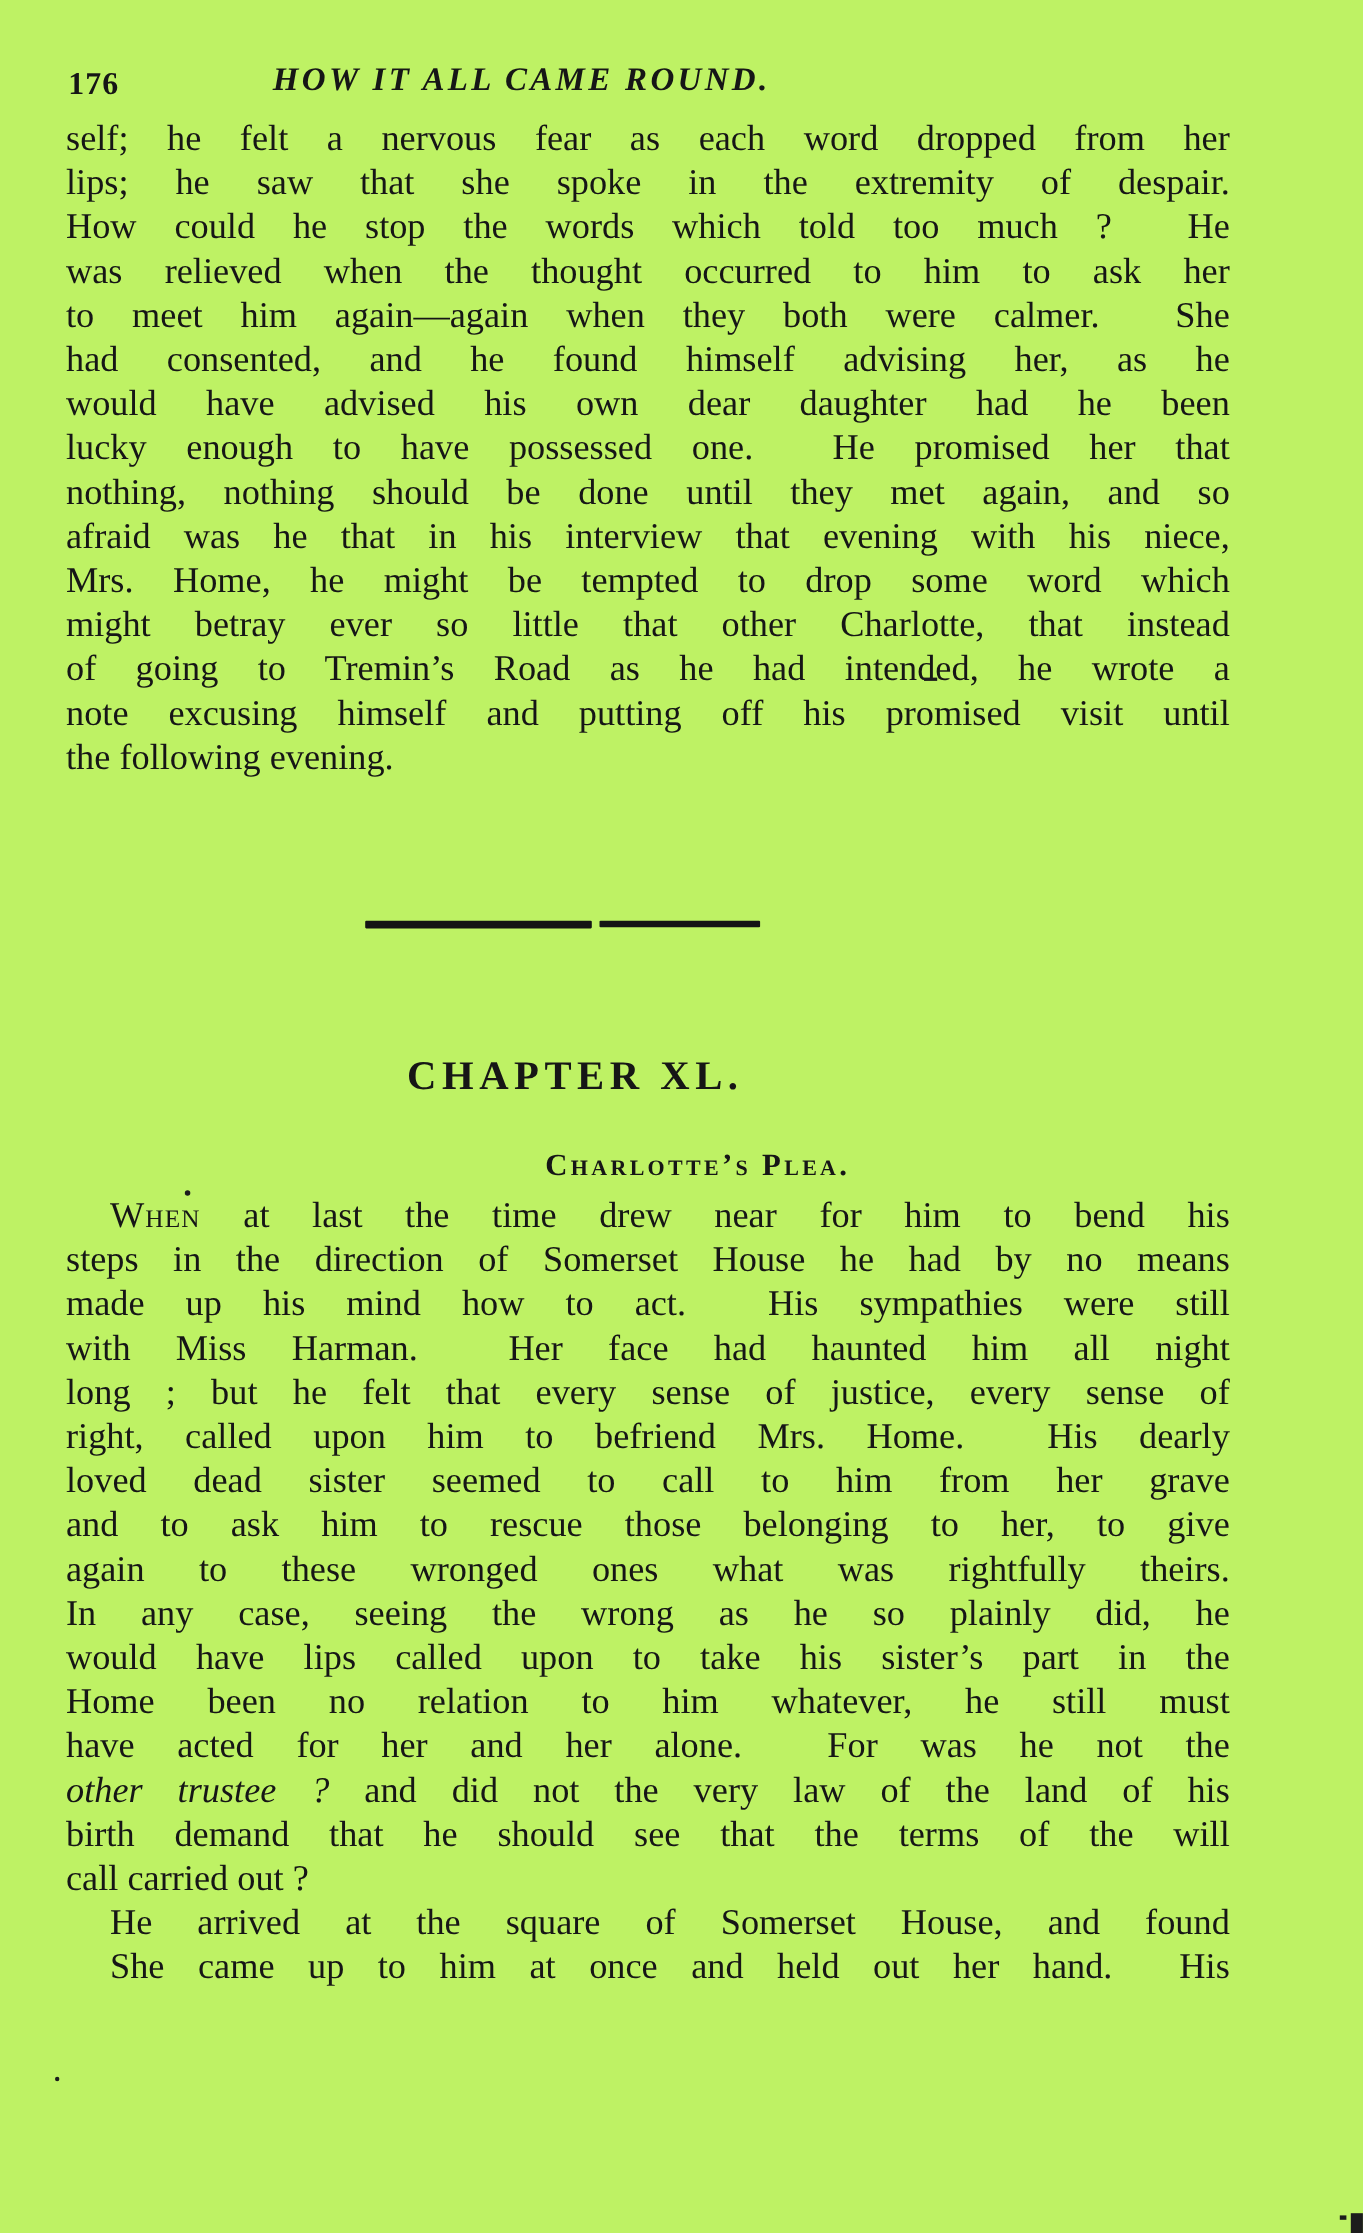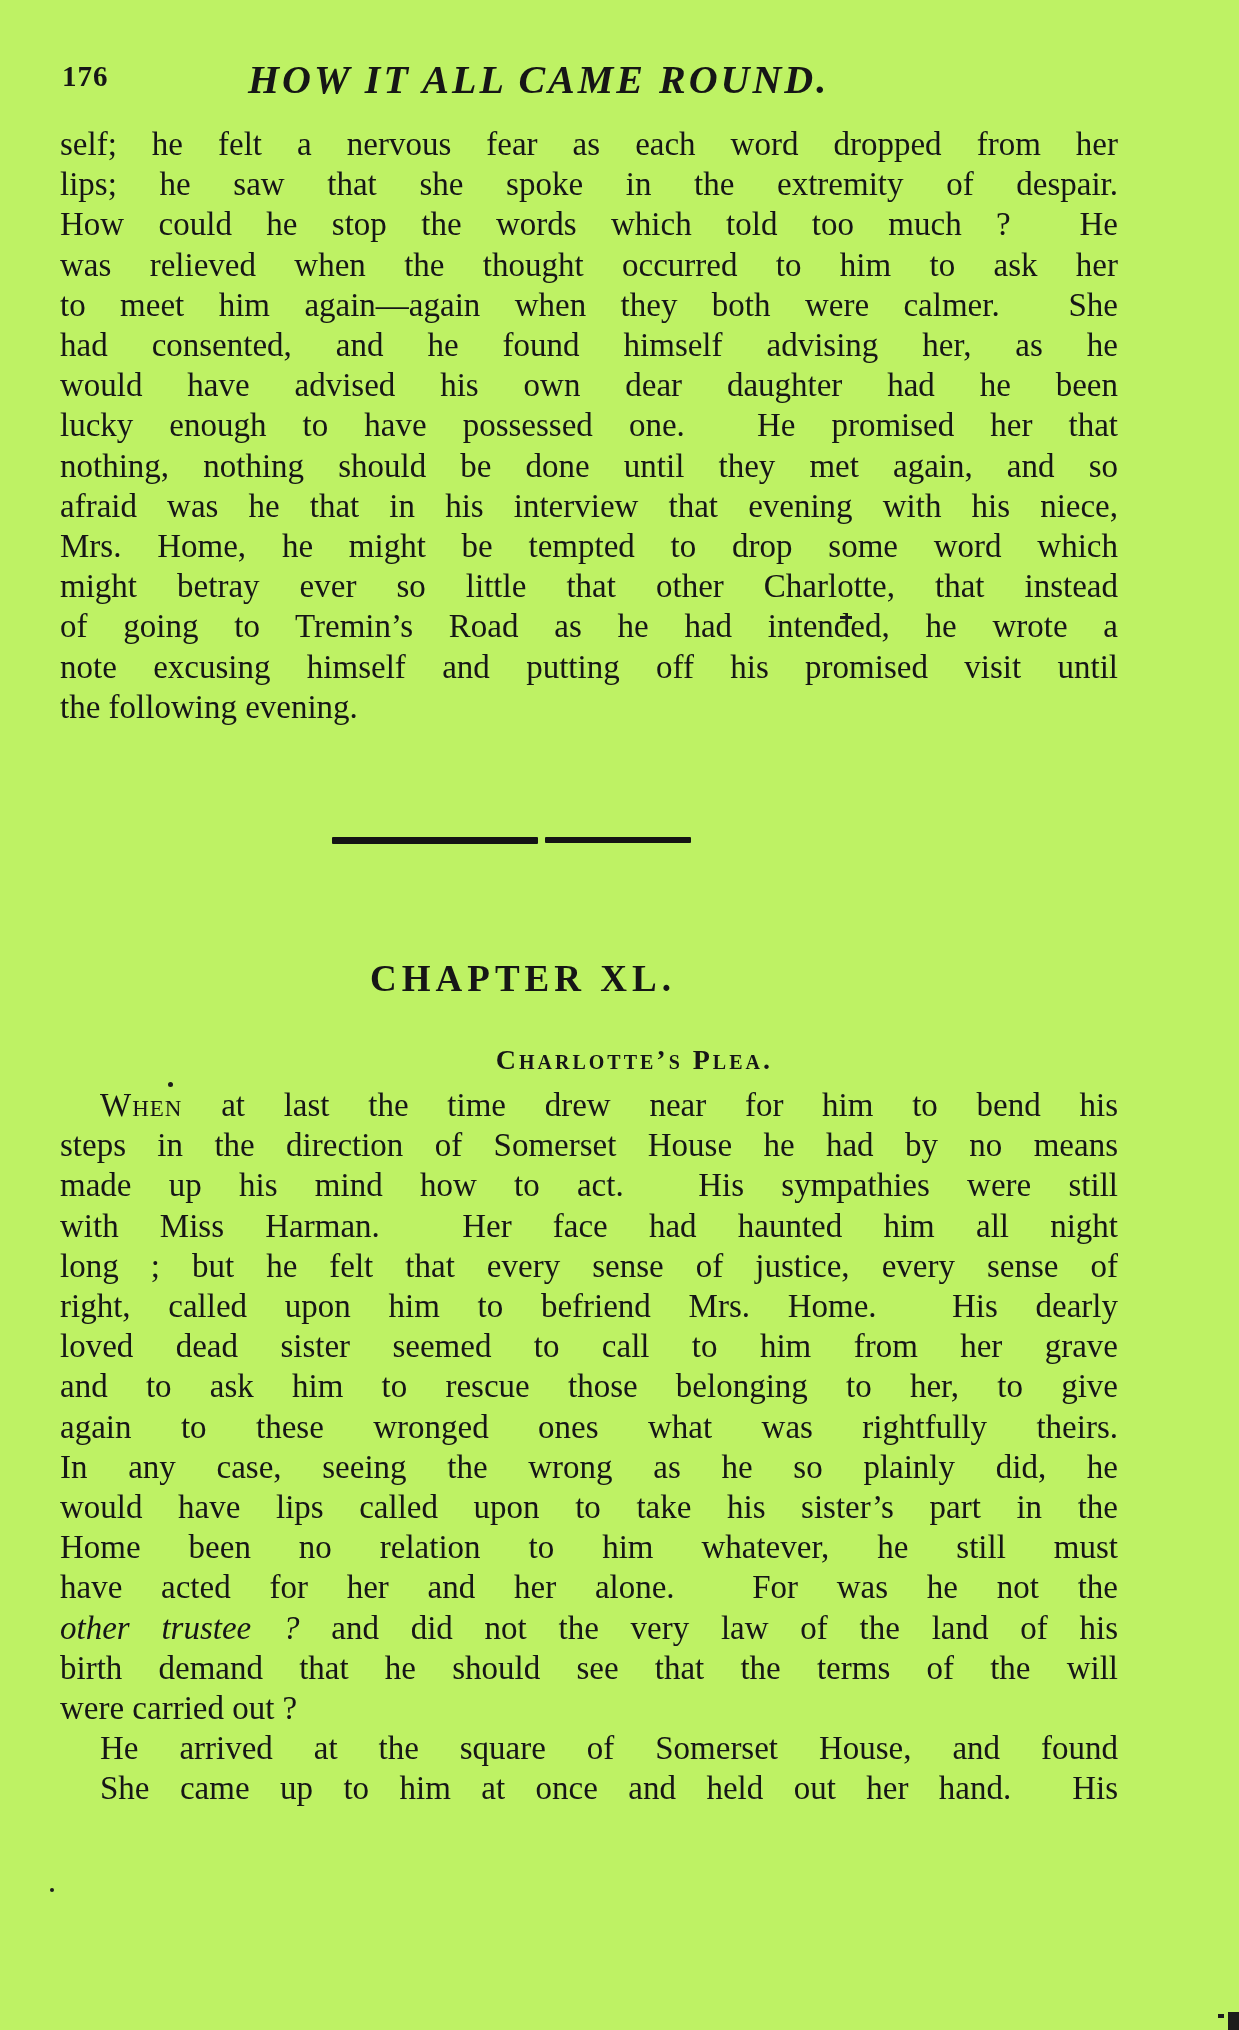--- a/index.html
+++ b/index.html
@@ -15,29 +15,29 @@
   }
   
   .page-number{
     position:absolute;left:62px;top:60px;
     font-size:29px;font-weight:bold;letter-spacing:1px;
   }
   .running-title{
     position:absolute;left:248px;top:56px;width:430px;
     text-align:center;
     font-style:italic;font-weight:bold;
-    font-size:40px;letter-spacing:3px;
+    font-size:30px;letter-spacing:3px;
     white-space:nowrap;
   }
   
   .textcol{
     position:absolute;left:60px;width:1058px;
     font-size:33px;line-height:40.2px;
   }
-  .cont{top:124px;}
+  .cont{top:106px;}
   .chapterbody{top:1085px;}
   .para{margin:0;}
   .line{
     text-align:justify;
     text-align-last:justify;
   }
   .line.end{text-align-last:left;}
   .line.indent{text-indent:40px;}
   .smallcaps{font-variant:small-caps;letter-spacing:1px;}
   .italic{font-style:italic;}
@@ -116,21 +116,21 @@
         <div class="line"><span>right, called upon him to befriend Mrs. Home.&nbsp; His dearly</span></div>
         <div class="line"><span>loved dead sister seemed to call to him from her grave</span></div>
         <div class="line"><span>and to ask him to rescue those belonging to her, to give</span></div>
         <div class="line"><span>again to these wronged ones what was rightfully theirs.</span></div>
         <div class="line"><span>In any case, seeing the wrong as he so plainly did, he</span></div>
         <div class="line"><span>would have lips called upon to take his sister’s part in the</span></div>
         <div class="line"><span>Home been no relation to him whatever, he still must</span></div>
         <div class="line"><span>have acted for her and her alone.&nbsp; For was he not the</span></div>
         <div class="line"><span class="italic">other trustee ?</span><span> and did not the very law of the land of his</span></div>
         <div class="line"><span>birth demand that he should see that the terms of the will</span></div>
-        <div class="line end"><span>were carried out ?</span></div>
+        <div class="line end"><span>call carried out ?</span></div>
       </div>
     <div class="para">
         <div class="line indent"><span>He arrived at the square of Somerset House, and found</span></div>
       </div>
     <div class="para">
         <div class="line indent"><span>She came up to him at once and held out her hand.&nbsp; His</span></div>
       </div>
   </section>
 
   <span class="artifact a-dot1"></span>

